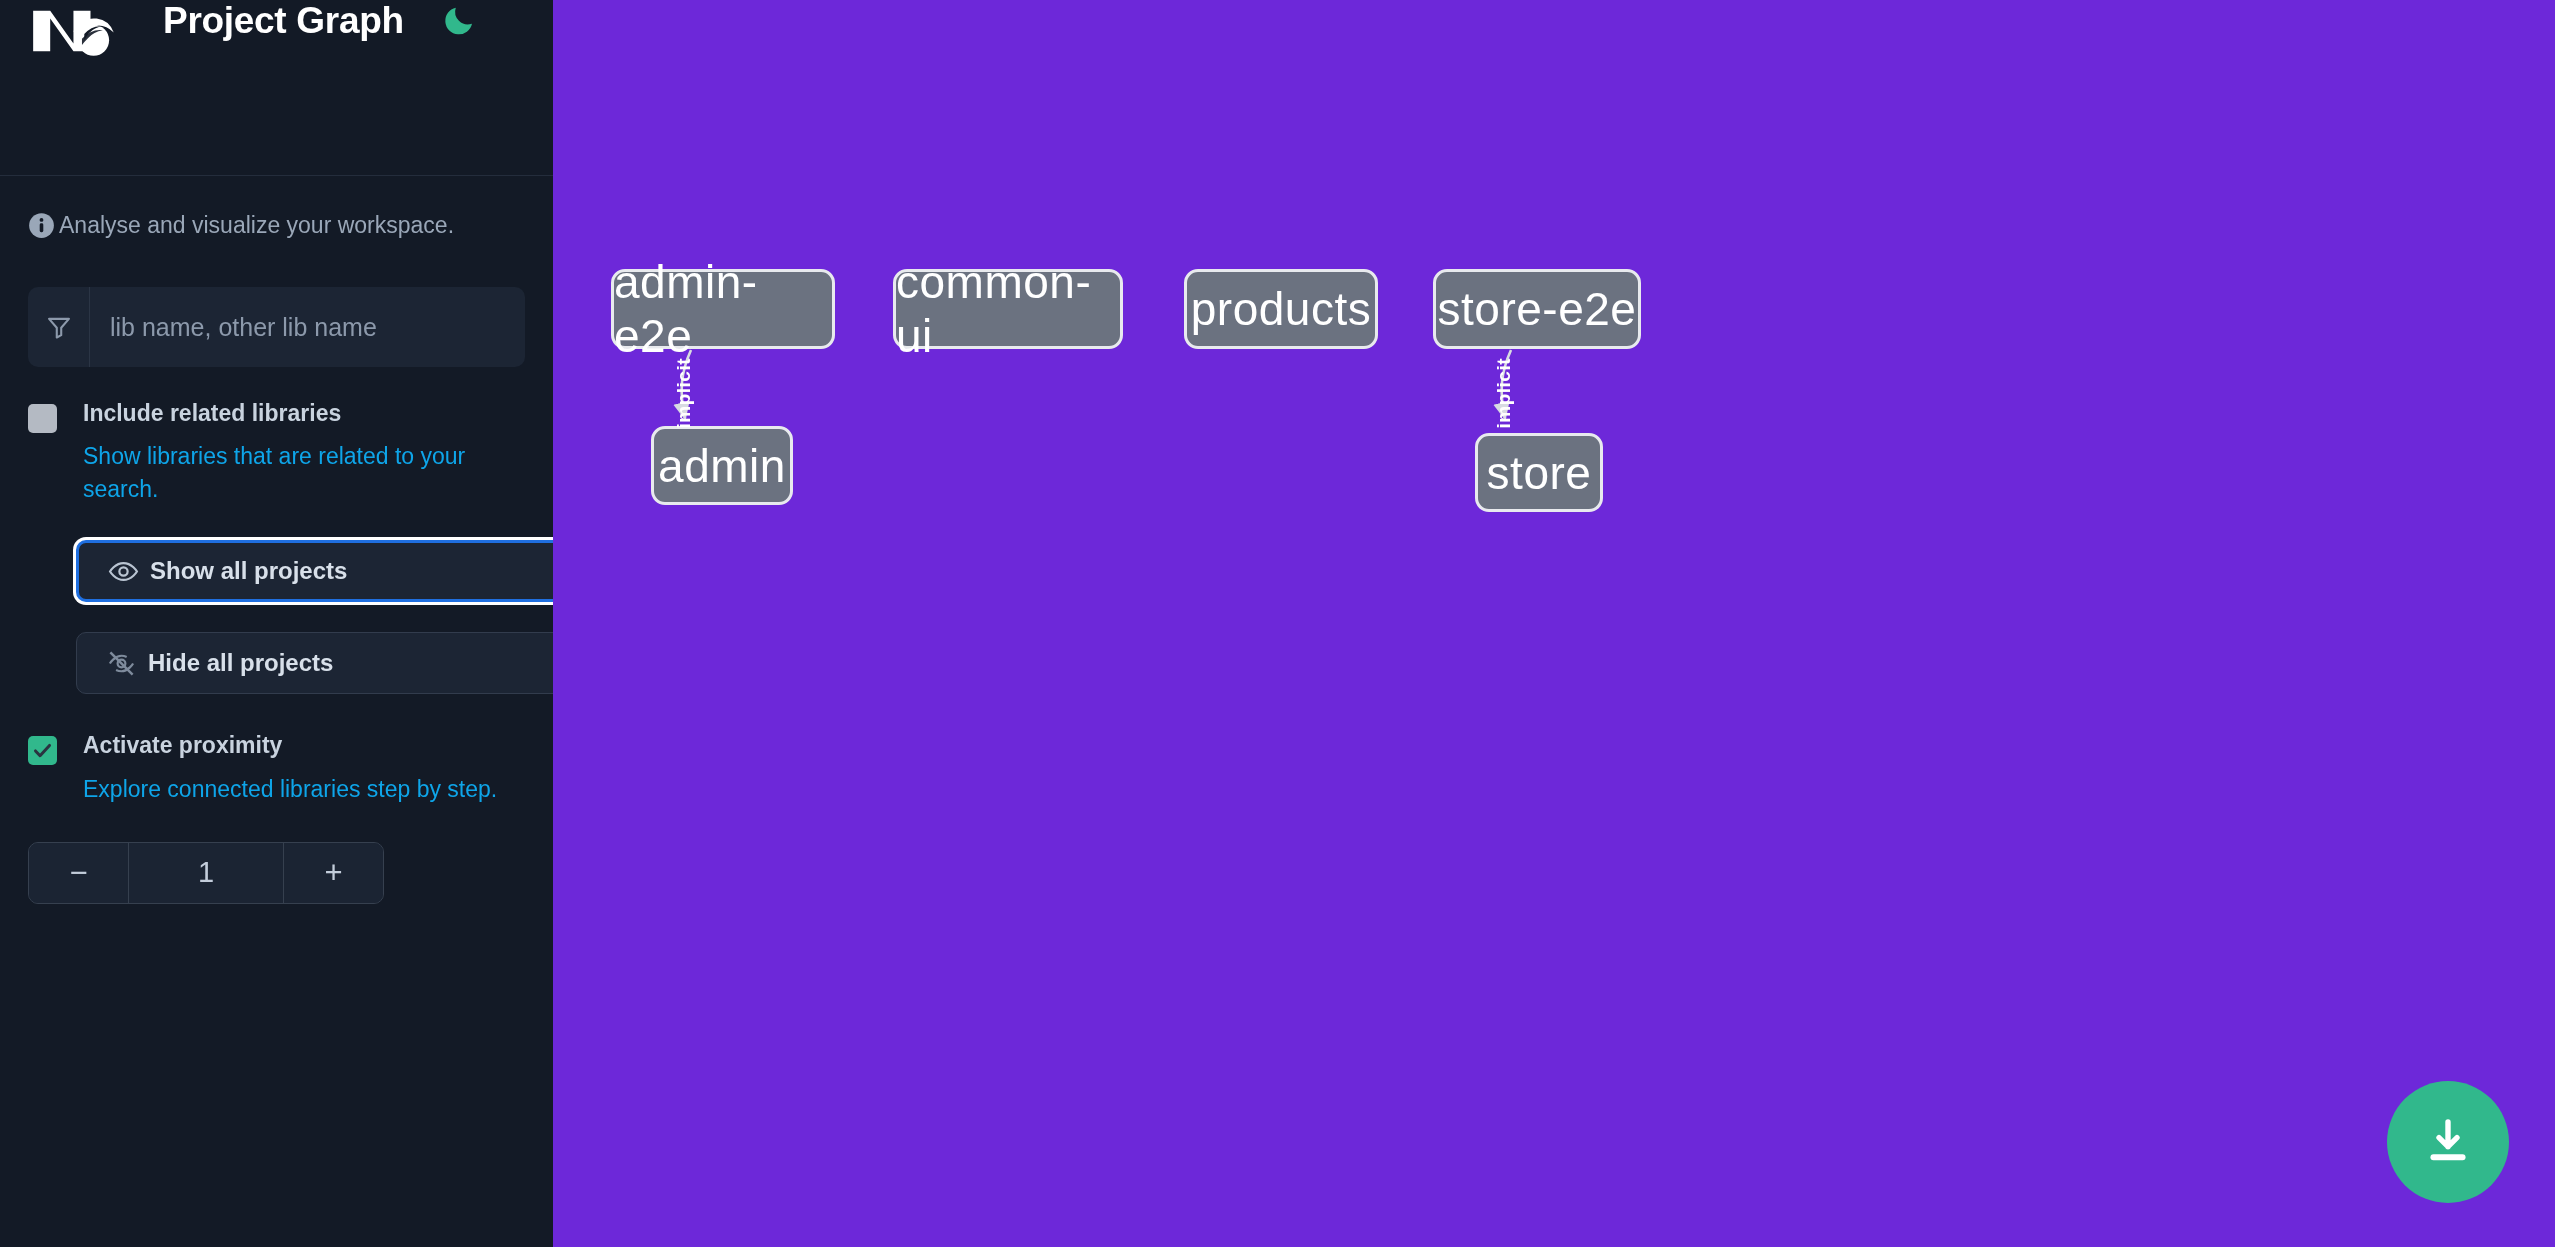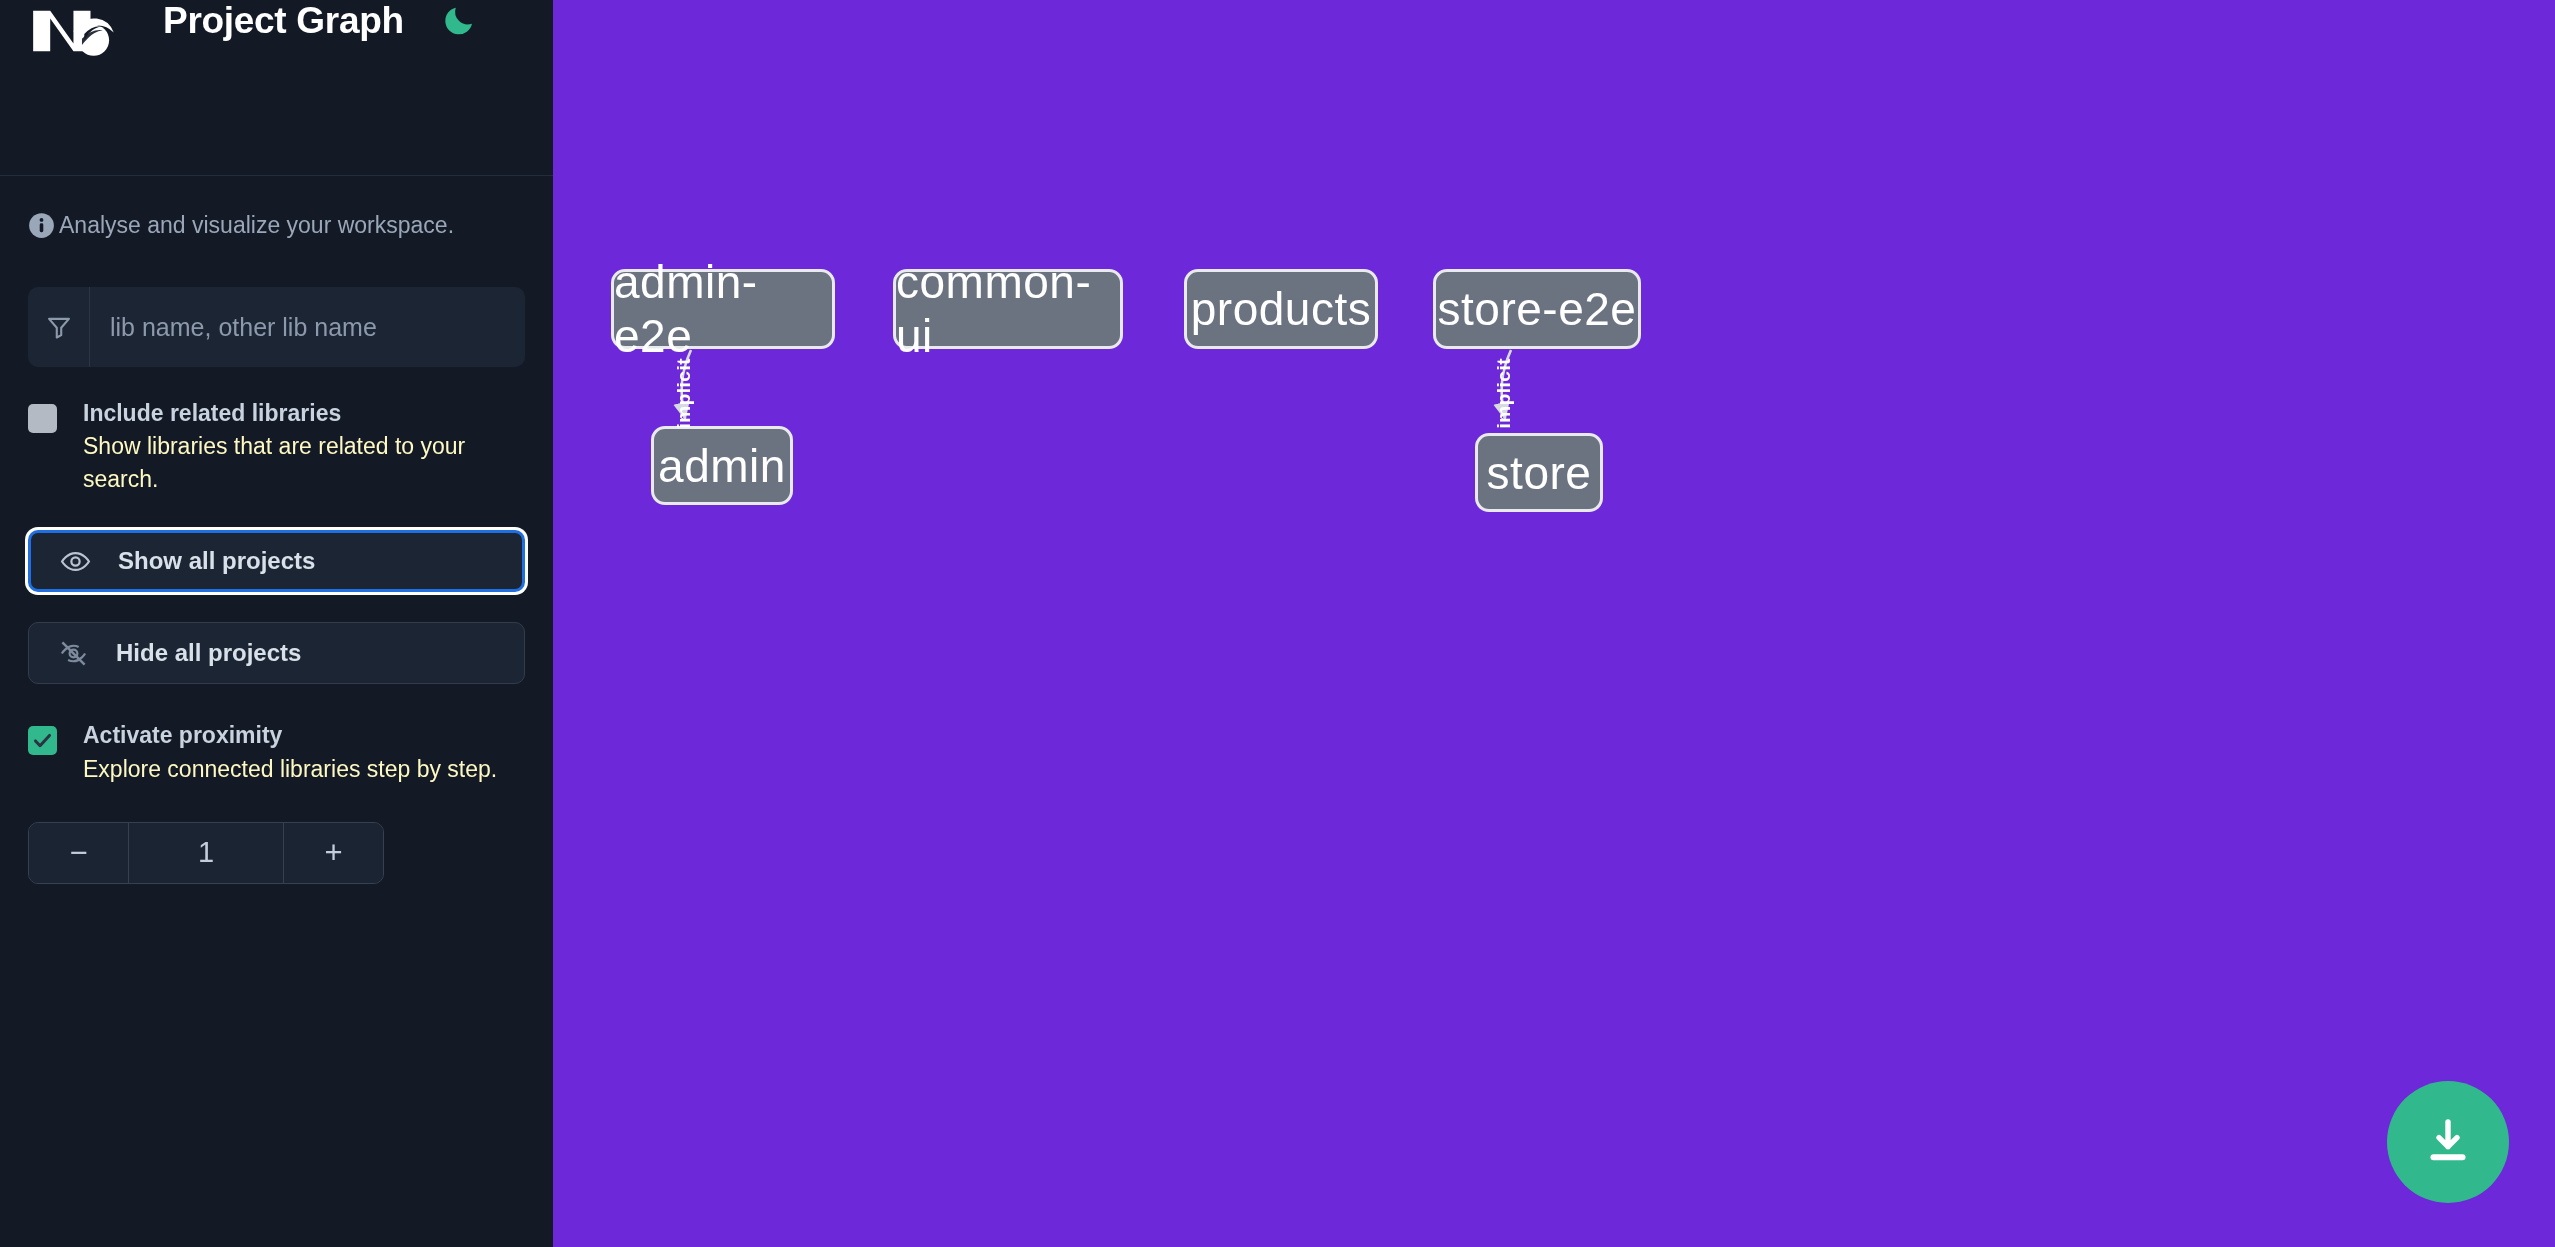--- a/index.html
+++ b/index.html
@@ -73,28 +73,28 @@
   .chk-box {
     flex:0 0 29px; width:29px; height:29px; margin-top:5px;
     border-radius:5px; position:relative;
   }
   .chk-grey { background:#b4bac3; }
   .chk-white { background:#fdfdfd; border:1px solid #7d848f; }
   .chk-green { background:#31b88c; }
   .chk-green svg { position:absolute; left:3px; top:4px; }
   .chk-texts { margin-left:26px; }
   .chk-title { font-size:23px; font-weight:700; color:#c9d3df; line-height:1.28; }
-  .chk-desc { font-size:23px; color:#fef9c3; line-height:1.43; max-width:420px; margin-top:2px; }
+  .chk-desc { font-size:23px; color:#0ea5e9; line-height:1.43; max-width:420px; margin-top:12px; }
 
   
   .btn {
     margin-top:30px; height:62px; width:100%;
     background:#1c2534; border:1px solid #323c4d; border-radius:10px;
-    display:flex; align-items:center; padding-left:28px; gap:26px;
-    color:#d8e0ea; font-size:24px; font-weight:700; cursor:pointer;
+    display:flex; align-items:center; padding-left:28px; gap:10px;
+    color:#d8e0ea; font-size:24px; font-weight:700; cursor:pointer;margin-left:48px;
   }
   .btn.focused {
     border:3px solid #1f6fe0;
     box-shadow:0 0 0 3px #ffffff;
     margin-top:34px;
   }
   .btn-icon { width:33px; height:33px; flex:0 0 33px; display:flex; align-items:center; justify-content:center; }
 
   
   .stepper {

